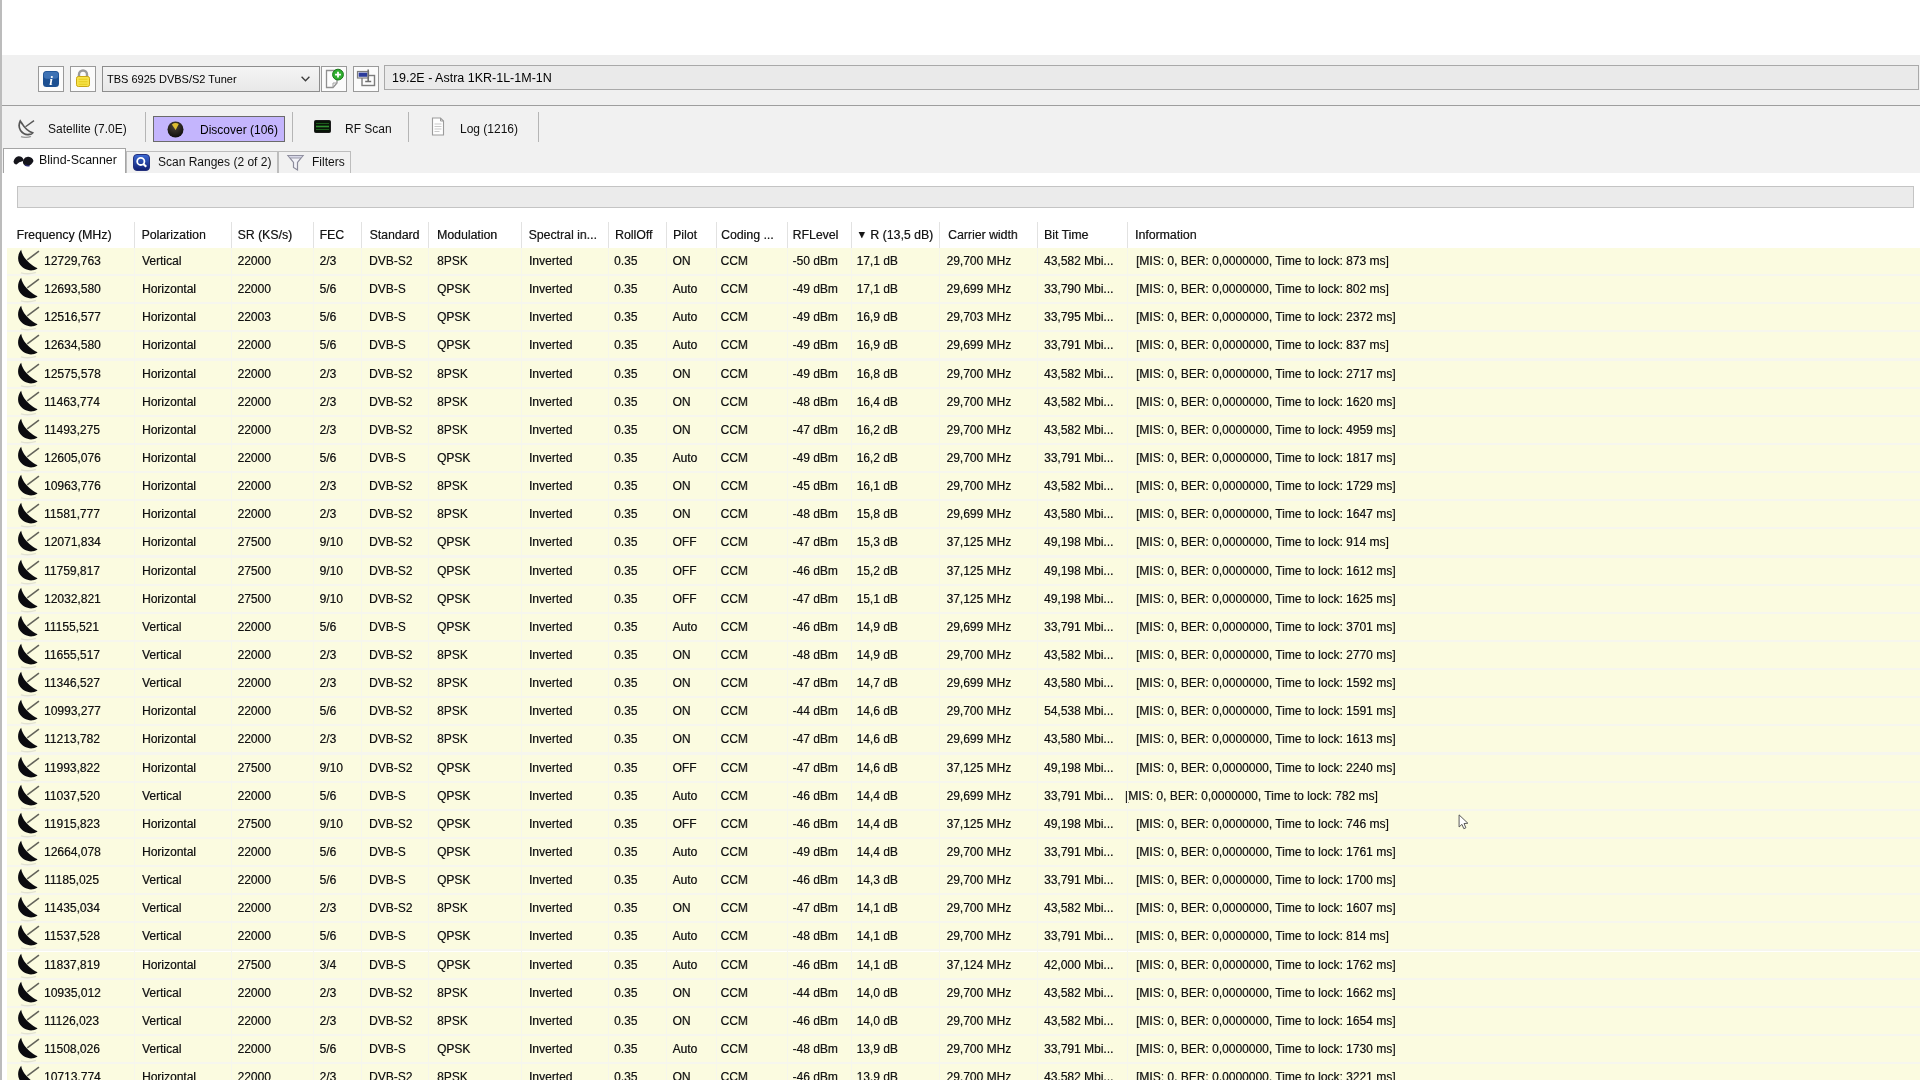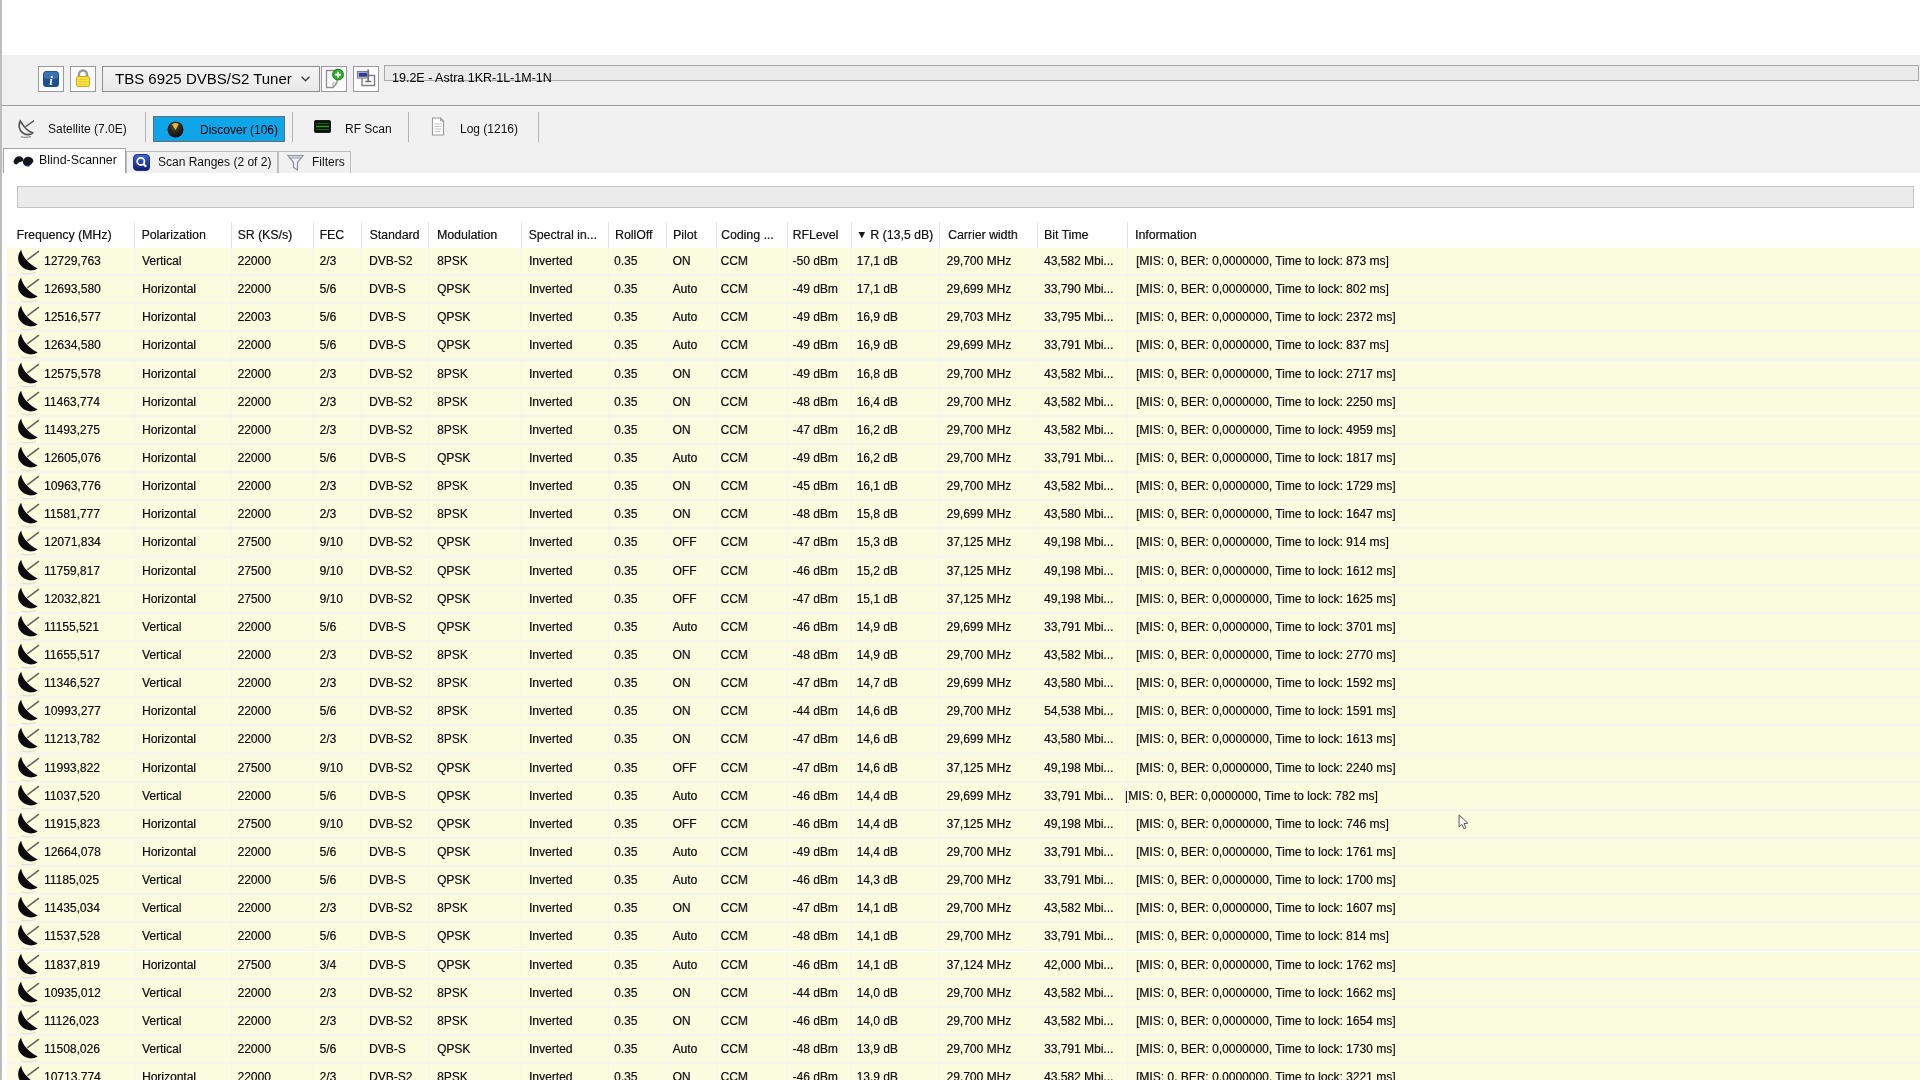--- a/index.html
+++ b/index.html
@@ -16,31 +16,31 @@
 #menu { left:0; top:28px; width:1920px; height:27px; background:#f0f0f0; }
 #menu span { position:absolute; top:0; line-height:27px; font-size:12px; color:#1a1a1a; }
 
 
 #toolbar { left:0; top:55px; width:1920px; height:51px; background:#f0f0f0;
   border-bottom:1px solid #9e9e9e; }
 .tbtn { position:absolute; top:11px; width:26px; height:26px; background:#fbfbfb;
   border:1px solid #9a9a9a; }
 #combo { position:absolute; left:102px; top:11px; width:218px; height:26px;
   background:linear-gradient(#f4f4f4,#e8e8e8); border:1px solid #8d8d8d;
-  font-size:15px; line-height:24px; color:#000; padding-left:12px; }
-#field { position:absolute; left:384px; top:10px; width:1535px; height:16px;
+  font-size:11px; line-height:24px; color:#000; padding-left:4px; }
+#field { position:absolute; left:384px; top:10px; width:1535px; height:25px;
   background:#eaeaea; border:1px solid #a9a9a9; font-size:12.5px; line-height:24px;
   color:#000; padding-left:7px; }
 
 
 #trow { left:0; top:106px; width:1920px; height:41px; background:#f1f1f1; }
 #trow .sep { position:absolute; top:6px; height:30px; width:1px; background:#b5b5b5; }
 #trow .lbl { position:absolute; top:3px; line-height:41px; font-size:12px; color:#111; }
 #discbtn { position:absolute; left:153px; top:10px; width:132px; height:26px;
-  background:#0ea5e9; border:1.5px solid #6a6a6a; }
+  background:#c4b5fd; border:1.5px solid #6a6a6a; }
 
 
 #ptabs { left:0; top:147px; width:1920px; height:26px; background:#f1f1f1; }
 .tab { position:absolute; font-size:12px; color:#111; }
 #tab1 { left:3px; top:1px; width:123px; height:25px; background:#fff;
   border:1px solid #a5a5a5; border-bottom:none; }
 #tab2 { left:126px; top:4px; width:152px; height:22px; background:#f1f1f1;
   border:1px solid #bdbdbd; border-bottom:none; }
 #tab3 { left:278px; top:4px; width:73px; height:22px; background:#f1f1f1;
   border:1px solid #bdbdbd; border-bottom:none; }
@@ -342,21 +342,21 @@
         <span style="left:362px">DVB-S2</span>
         <span style="left:430px">8PSK</span>
         <span style="left:522px">Inverted</span>
         <span style="left:607px">0.35</span>
         <span style="left:665.5px">ON</span>
         <span style="left:713.5px">CCM</span>
         <span style="left:785.5px">-48 dBm</span>
         <span style="left:849.5px">16,4 dB</span>
         <span style="left:939.5px">29,700 MHz</span>
         <span style="left:1037px">43,582 Mbi...</span>
-        <span style="left:1129px">[MIS: 0, BER: 0,0000000, Time to lock: 2250 ms]</span>
+        <span style="left:1129px">[MIS: 0, BER: 0,0000000, Time to lock: 1620 ms]</span>
       </div>
 <div class="row" style="top:168.84px">
         <svg class="dish" width="26" height="26" viewBox="0 0 24.1 26">
           <path d="M5.2,0.8 C2.0,4.8 1.2,10.4 3.4,14.6 C5.9,19.3 11.6,22.0 16.9,21.3 C18.9,21.0 20.6,20.3 21.6,19.3 C16.0,16.6 10.4,12.0 7.4,6.8 C6.2,4.8 5.5,2.8 5.2,0.8 Z" fill="#0b0b0f"></path>
           <path d="M11.3,10.8 L23.0,2.2" stroke="#63635a" stroke-width="1.6" fill="none"></path>
           <path d="M5,23.8 Q12.5,26 20,23.4" stroke="#e2e2d2" stroke-width="1.4" fill="none"></path>
         </svg>
         <span style="left:37px">11493,275</span>
         <span style="left:135px">Horizontal</span>
         <span style="left:230.5px">22000</span>

